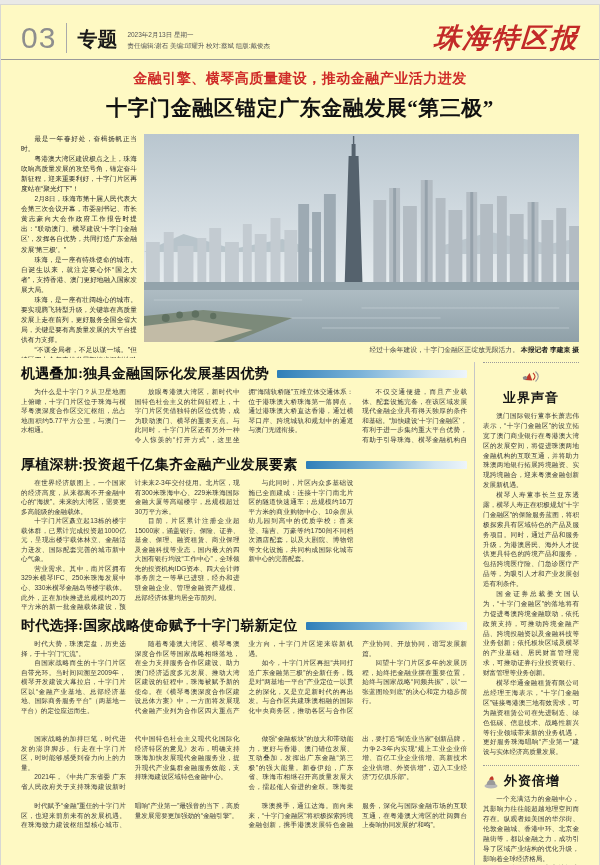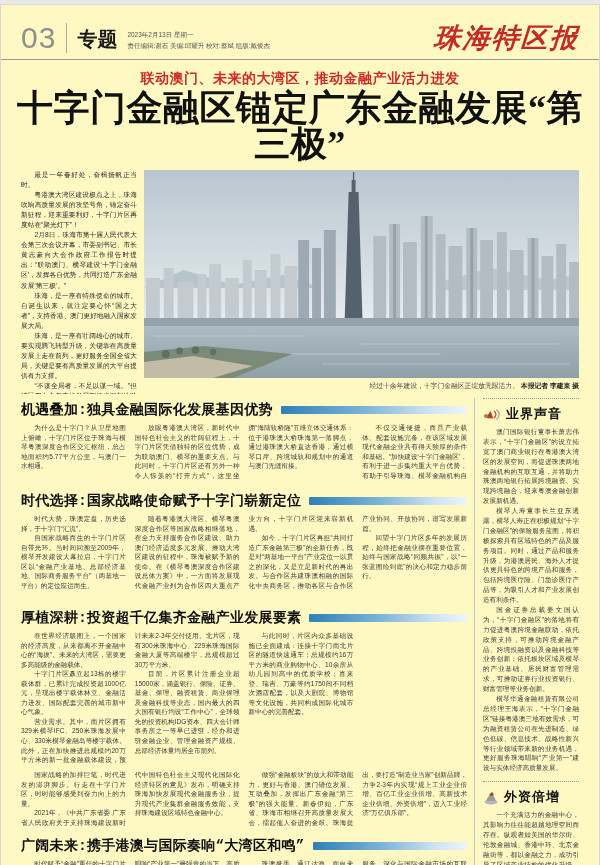--- a/index.html
+++ b/index.html
@@ -10,43 +10,43 @@
   }
   
   .hdr{display:flex;align-items:flex-end;padding:10px 20px 6px 20px;border-bottom:1.5px solid #9a9a9a;height:38px;box-sizing:content-box;}
   .pagenum{font-size:30px;line-height:30px;color:#8e8e8e;font-weight:400;letter-spacing:1px;}
   .hdr-rule{width:1px;height:30px;background:#aaa;margin:0 10px;}
   .section-name{font-family:"Liberation Serif",serif;font-size:20px;line-height:28px;font-weight:700;color:#1a1a1a;}
   .hdr-meta{margin-left:10px;font-size:6.5px;color:#555;line-height:1.7;padding-bottom:2px;}
   .masthead{margin-left:auto;font-family:"Liberation Serif",serif;font-size:27px;line-height:30px;color:#c32a28;font-weight:700;font-style:italic;transform:skewX(-4deg);letter-spacing:2px;}
   
   .kicker{margin-top:10px;text-align:center;color:#cf2b28;font-size:14px;font-weight:700;letter-spacing:.5px;}
-  .headline{margin:2px 0 0 0;text-align:center;font-family:"Liberation Serif",serif;font-size:36px;line-height:36px;font-weight:900;color:#111;letter-spacing:.5px;}
+  .headline{margin:2px 0 0 0;text-align:center;font-family:"Liberation Serif",serif;font-size:21px;line-height:36px;font-weight:900;color:#111;letter-spacing:.5px;}
   
   .top{display:flex;padding:8px 20px 0 20px;gap:7px;height:232px;box-sizing:border-box;}
   .intro{width:116px;flex:none;font-size:6.7px;line-height:1.5;text-align:justify;overflow:hidden;display:flex;flex-direction:column;}
   .intro p{margin:0;text-indent:2em;}
   .figurebox{flex:1;display:flex;flex-direction:column;}
   .photo{width:100%;height:208px;display:block;background:#cfd6da;}
   .caption{font-size:6.8px;color:#444;text-align:right;padding-top:3px;}
   .caption b{font-weight:700;color:#222;}
   
   .bodywrap{display:flex;padding:4px 20px 0 20px;box-sizing:border-box;}
   .maincol{width:446px;flex:none;}
   section{margin-bottom:3px;}
   .sec-head{display:flex;align-items:center;gap:8px;margin:3px 0 4px 0;}
-  .sec-title{font-size:14px;font-weight:800;color:#101010;white-space:nowrap;font-family:Liberation Mono, monospace;letter-spacing:.3px;}
+  .sec-title{font-size:14px;font-weight:800;color:#101010;white-space:nowrap;font-family:Liberation Serif, serif;letter-spacing:.3px;}
   .sec-bar{flex:1;height:8px;border-radius:1px;background:linear-gradient(90deg,#2f7fb8 0%,#7db4d9 45%,#cfe4f2 80%,#eef5fa 100%);}
   .cols{column-gap:9px;column-fill:auto;overflow:hidden;font-size:6.6px;line-height:1.45;text-align:justify;color:#3a3a3a;column-count:4;}
   .cols p{margin:0;text-indent:2em;}
   .h1b{height:66px;} .h2b{height:92px;} .h3b{height:136px;} .h4b{height:64px;} .h5b{height:38px;}
   
   aside{flex:1;margin-left:7px;padding-left:8px;border-left:1px solid #c6c6c6;overflow:hidden;height:520px;}
   .side-head{display:flex;align-items:center;gap:5px;border-top:1px dotted #9b9b9b;padding:6px 0 4px 0;margin-top:2px;}
-  .side-head:first-child{margin-top:0;}
+  .side-head:first-child{margin-top:0;flex-direction:column;}
   .side-title{font-size:13px;font-weight:800;color:#141414;letter-spacing:1px;}
   .side-text{font-size:6.6px;line-height:1.5;text-align:justify;color:#3a3a3a;margin-bottom:8px;}
   .side-text p{margin:0;text-indent:2em;}
   .icon{flex:none;display:inline-flex;}
 </style>
 </head>
 <body>
 
 <div class="page">
 
@@ -54,21 +54,21 @@
     <div class="pagenum">03</div>
     <div class="hdr-rule"></div>
     <div class="section-name">专题</div>
     <div class="hdr-meta">
       <div>2023年2月13日 星期一</div>
       <div>责任编辑:谢石 美编:邱耀升 校对:蔡斌 组版:戴俊杰</div>
     </div>
     <div class="masthead">珠海特区报</div>
   </div>
 
-  <div class="kicker">联动澳门、未来的大湾区，推动金融产业活力进发</div>
+  <div class="kicker">金融引擎、横琴高质量建设，推动金融产业活力进发</div>
   <h1 class="headline">十字门金融区锚定广东金融发展“第三极”</h1>
 
   <div class="top">
     <div class="intro">
       <div>
           <p>最是一年春好处，奋楫扬帆正当时。</p>
           <p>粤港澳大湾区建设极点之上，珠海吹响高质量发展的攻坚号角，锚定奋斗新征程，迎来重要利好，十字门片区再度站在“聚光灯下”！</p>
           <p>2月8日，珠海市第十届人民代表大会第三次会议开幕，市委副书记、市长黄志豪向大会作政府工作报告时提出：“联动澳门、横琴建设‘十字门金融区’，发挥各自优势，共同打造广东金融发展‘第三极’。”</p>
           <p>珠海，是一座有特殊使命的城市。自诞生以来，就注定要心怀“国之大者”，支持香港、澳门更好地融入国家发展大局。</p>
           <p>珠海，是一座有壮阔雄心的城市。要实现腾飞转型升级，关键靠在高质量发展上走在前列，更好服务全国全省大局，关键是要有高质量发展的大平台提供有力支撑。</p>
@@ -174,59 +174,55 @@
         </div>
         <div class="cols h1b">
             <p>为什么是十字门？从卫星地图上俯瞰，十字门片区位于珠海与横琴粤澳深度合作区交汇枢纽，总占地面积约5.77平方公里，与澳门一水相通。</p>
             <p>放眼粤港澳大湾区，新时代中国特色社会主义的壮阔征程上，十字门片区凭借独特的区位优势，成为联动澳门、横琴的重要支点。与此同时，十字门片区还有另外一种令人惊羡的“打开方式”，这里坐拥“海陆轨桥隧”五维立体交通体系：位于港珠澳大桥珠海第一落脚点，通过港珠澳大桥直达香港，通过横琴口岸、跨境城轨和规划中的通道与澳门无缝衔接。</p>
             <p>不仅交通便捷，而且产业载体、配套设施完备，在该区域发展现代金融企业具有得天独厚的条件和基础。“加快建设‘十字门金融区’，有利于进一步集约重大平台优势，有助于引导珠海、横琴金融机构自主优化布局和资源，提升金融资源配置效率。”</p>
           </div>
       </section>
 
       <section>
         <div class="sec-head">
+          <span class="sec-title">厚植深耕:投资超千亿集齐金融产业发展要素</span>
+          <span class="sec-bar"></span>
+        </div>
+        <div class="cols h3b">
+            <p>在世界经济版图上，一个国家的经济高度，从来都离不开金融中心的“海拔”。未来的大湾区，需要更多高能级的金融载体。</p>
+            <p>十字门片区矗立起13栋的楼宇载体群，已累计完成投资超1000亿元，呈现出楼宇载体林立、金融活力迸发、国际配套完善的城市新中心气象。</p>
+            <p>营业需求。其中，南片区拥有329米横琴IFC、250米珠海发展中心、330米横琴金融岛等楼宇载体。此外，正在加快推进总规模约20万平方米的新一批金融载体建设，预计未来2-3年交付使用。北片区，现有300米珠海中心、229米珠海国际金融大厦等高端楼宇，总规模超过30万平方米。</p>
+            <p>目前，片区累计注册企业超15000家，涵盖银行、保险、证券、基金、保理、融资租赁、商业保理及金融科技等业态，国内最大的四大国有银行均设“工作中心”，全球领先的投资机构IDG资本、四大会计师事务所之一等早已进驻，经办和进驻金融企业、管理金融资产规模、总部经济体量均居全市前列。</p>
+            <p>与此同时，片区内众多基础设施已全面建成：连接十字门南北片区的隧道快速通车；总规模约16万平方米的商业购物中心、10余所从幼儿园到高中的优质学校；喜来登、瑞吉、万豪等约1750间不同档次酒店配套，以及大剧院、博物馆等文化设施，共同构成国际化城市新中心的完善配套。</p>
+          </div>
+      </section>
+
+      <section>
+        <div class="sec-head">
           <span class="sec-title">时代选择:国家战略使命赋予十字门崭新定位</span>
           <span class="sec-bar"></span>
         </div>
         <div class="cols h2b">
             <p>时代大势，珠澳定盘，历史选择，于十字门“汇流”。</p>
             <p>自国家战略而生的十字门片区自带光环。当时间回溯至2009年，横琴开发建设大幕拉启，十字门片区以“金融产业基地、总部经济基地、国际商务服务平台”（两基地一平台）的定位应运而生。</p>
             <p>随着粤港澳大湾区、横琴粤澳深度合作区等国家战略相继落地，在全力支持服务合作区建设、助力澳门经济适度多元发展、推动大湾区建设的征程中，珠海被赋予新的使命。在《横琴粤澳深度合作区建设总体方案》中，一方面将发展现代金融产业列为合作区四大重点产业方向，十字门片区迎来崭新机遇。</p>
             <p>如今，十字门片区再担“共同打造广东金融第三极”的全新任务，既是对“两基地一平台”产业定位一以贯之的深化，又是立足新时代的再出发。与合作区共建珠澳相融的国际化中央商务区，推动各区与合作区产业协同、开放协同，谱写发展新篇。</p>
             <p>回望十字门片区多年的发展历程，始终把金融业摆在重要位置，始终与国家战略“同频共振”，以“一张蓝图绘到底”的决心和定力稳步前行。</p>
           </div>
       </section>
 
       <section>
-        <div class="sec-head">
-          <span class="sec-title">厚植深耕:投资超千亿集齐金融产业发展要素</span>
-          <span class="sec-bar"></span>
-        </div>
-        <div class="cols h3b">
-            <p>在世界经济版图上，一个国家的经济高度，从来都离不开金融中心的“海拔”。未来的大湾区，需要更多高能级的金融载体。</p>
-            <p>十字门片区矗立起13栋的楼宇载体群，已累计完成投资超1000亿元，呈现出楼宇载体林立、金融活力迸发、国际配套完善的城市新中心气象。</p>
-            <p>营业需求。其中，南片区拥有329米横琴IFC、250米珠海发展中心、330米横琴金融岛等楼宇载体。此外，正在加快推进总规模约20万平方米的新一批金融载体建设，预计未来2-3年交付使用。北片区，现有300米珠海中心、229米珠海国际金融大厦等高端楼宇，总规模超过30万平方米。</p>
-            <p>目前，片区累计注册企业超15000家，涵盖银行、保险、证券、基金、保理、融资租赁、商业保理及金融科技等业态，国内最大的四大国有银行均设“工作中心”，全球领先的投资机构IDG资本、四大会计师事务所之一等早已进驻，经办和进驻金融企业、管理金融资产规模、总部经济体量均居全市前列。</p>
-            <p>与此同时，片区内众多基础设施已全面建成：连接十字门南北片区的隧道快速通车；总规模约16万平方米的商业购物中心、10余所从幼儿园到高中的优质学校；喜来登、瑞吉、万豪等约1750间不同档次酒店配套，以及大剧院、博物馆等文化设施，共同构成国际化城市新中心的完善配套。</p>
-          </div>
-      </section>
-
-      <section>
         <div class="cols h4b">
             <p>国家战略的加持巨笔，时代迸发的澎湃脚步。行走在十字门片区，时时能够感受到奋力向上的力量。</p>
             <p>2021年，《中共广东省委 广东省人民政府关于支持珠海建设新时代中国特色社会主义现代化国际化经济特区的意见》发布，明确支持珠海加快发展现代金融服务业，提升现代产业集群金融服务效能，支持珠海建设区域特色金融中心。</p>
             <p>做强“金融板块”的放大和带动能力，更好与香港、澳门错位发展、互动叠加，发挥出广东金融“第三极”的强大能量。新春伊始，广东省、珠海市相继召开高质量发展大会，擂起催人奋进的金鼓。珠海提出，要打造“制造业当家”创新品牌，力争2-3年内实现“规上工业企业倍增、百亿工业企业倍增、高新技术企业倍增、外资倍增”，迈入工业经济“万亿俱乐部”。</p>
           </div>
       </section>
 
       <section>
-        <div class="sec-head">
-          <span class="sec-title">广阔未来:携手港澳与国际奏响“大湾区和鸣”</span>
-          <span class="sec-bar"></span>
-        </div>
         <div class="cols h5b">
             <p>时代赋予“金融”重任的十字门片区，也迎来前所未有的发展机遇。在珠海致力建设枢纽型核心城市、唱响“产业第一”最强音的当下，高质量发展需要更加强劲的“金融引擎”。</p>
             <p>珠澳携手，通江达海。面向未来，“十字门金融区”将积极探索跨境金融创新，携手港澳发展特色金融服务，深化与国际金融市场的互联互通，在粤港澳大湾区的壮阔舞台上奏响协同发展的“和鸣”。</p>
           </div>
       </section>
 
     </div>
 
     <aside>
       <div class="side-head">

